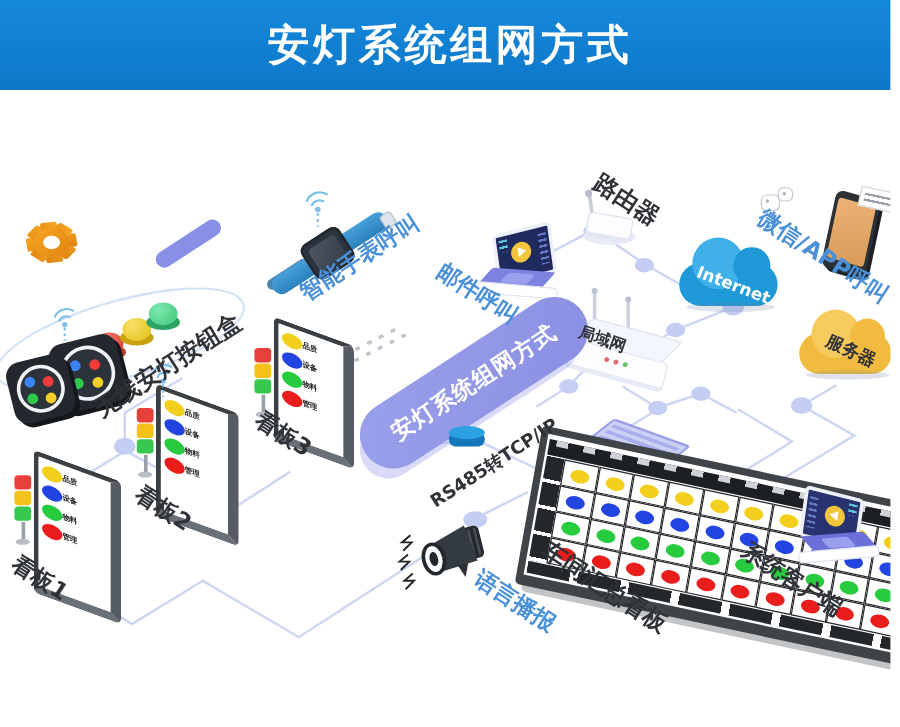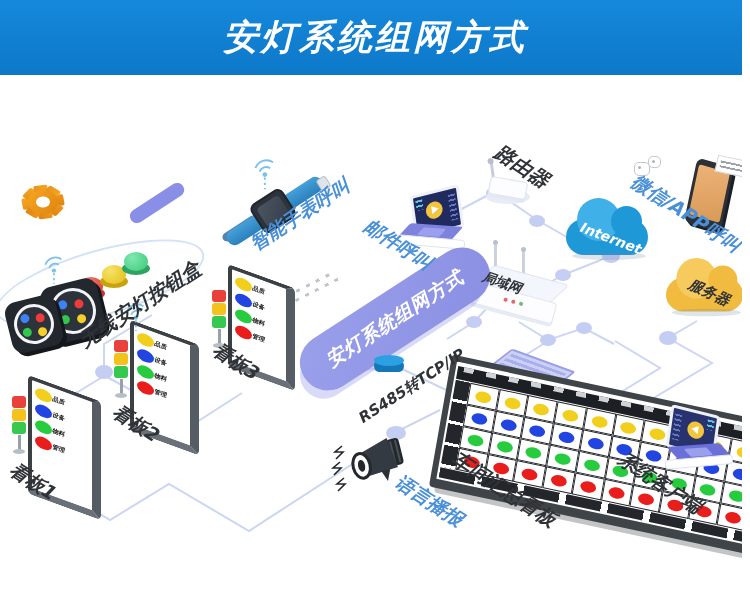--- a/index.html
+++ b/index.html
@@ -1,17 +1,17 @@
 <!DOCTYPE html>
 <html><head>
 <meta charset="utf-8">
 <style>
   html,body{margin:0;padding:0;background:#fff;}
   .stage{position:relative;width:742px;height:606px;background:#fff;overflow:hidden;
-         font-family:"DejaVu Sans","Liberation Sans",sans-serif;font-style:italic;}
+         font-family:"DejaVu Sans","Liberation Sans",sans-serif;}
   
   .hdr{position:absolute;left:0;top:0;width:750px;height:75px;
        background:linear-gradient(180deg,#1688dc,#0d78c8);display:flex;align-items:center;justify-content:center;}
   .hdr h1{margin:0;color:#fff;font-size:35px;font-weight:bold;letter-spacing:3px;}
   
   .lbl{position:absolute;font-weight:bold;white-space:nowrap;text-align:center;z-index:6;color:#2f3236;}
   .asc{transform:rotate(-33deg);}
   .desc{transform:rotate(33deg);}
   .blue{color:#4a90d8;}
   

